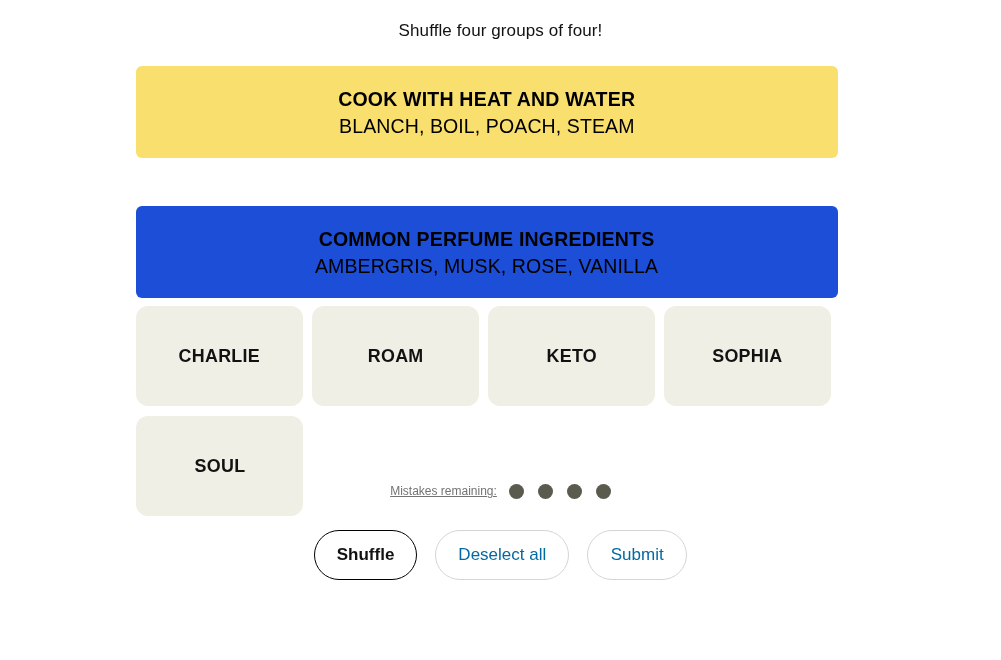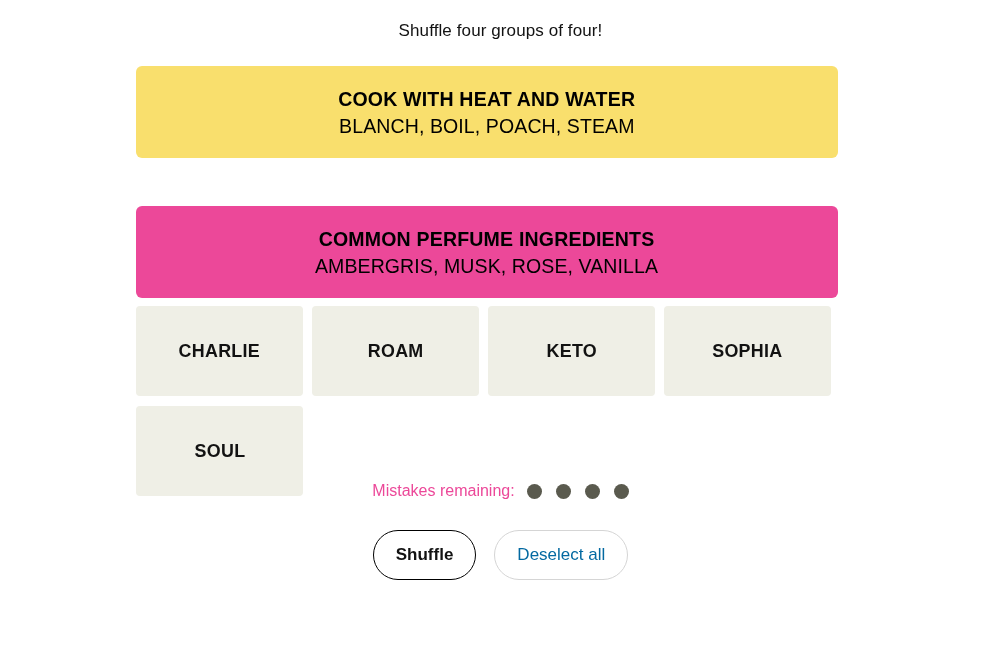--- a/index.html
+++ b/index.html
@@ -49,21 +49,21 @@
     height: 92px;
     border-radius: 6px;
     margin-bottom: 8px;
     display: flex;
     flex-direction: column;
     align-items: center;
     justify-content: center;
     box-sizing: border-box;
   }
   .solved-row.yellow { background: #f9df6d; }
-  .solved-row.green  { background: #ec4899; margin-top: 48px; }
+  .solved-row.green  { background: #1d4ed8; margin-top: 48px; }
 
   .solved-category {
     font-size: 21px;
     font-weight: 700;
     letter-spacing: 0.2px;
     color: #000000;
     line-height: 26px;
     text-align: center;
     font-stretch: condensed;
     transform: scaleX(0.93);
@@ -79,22 +79,22 @@
     transform: scaleX(0.93);
   }
 
   .tile-row {
     display: flex;
     gap: 9px;
     margin-bottom: 10px;
   }
   .tile {
     width: 167px;
-    height: 90px;
-    border-radius: 4px;
+    height: 100px;
+    border-radius: 12px;
     background: #efefe6;
     display: flex;
     align-items: center;
     justify-content: center;
     box-sizing: border-box;
     cursor: pointer;
     user-select: none;
   }
   .tile-label {
     font-size: 19px;
@@ -110,24 +110,25 @@
     position: absolute;
     top: 481px;
     left: 0;
     width: 1001px;
     display: flex;
     align-items: center;
     justify-content: center;
     gap: 12px;
   }
   .mistakes-label {
-    font-size: 16px;
-    font-weight: 400;
-    color: #ec4899;
+    font-size: 12px;
+    font-weight: 400;
+    color: #737373;
     line-height: 20px;
+    text-decoration: underline;
   }
   .dots {
     display: flex;
     align-items: center;
     gap: 14px;
   }
   .dot {
     width: 15px;
     height: 15px;
     border-radius: 50%;
@@ -220,15 +221,16 @@
       <span class="dot"></span>
       <span class="dot"></span>
       <span class="dot"></span>
       <span class="dot"></span>
     </span>
   </div>
 
   <div class="actions">
     <button class="btn primary">Shuffle</button>
     <button class="btn disabled">Deselect all</button>
+    <button class="btn disabled">Submit</button>
   </div>
 
 </div>
 
 </body></html>

